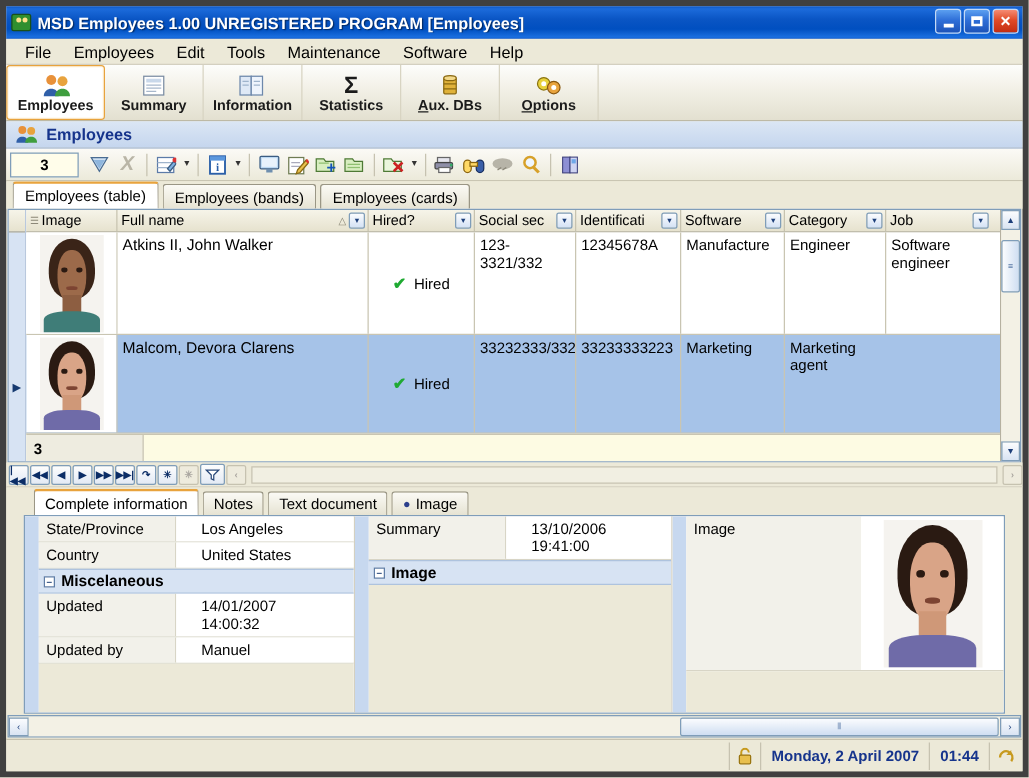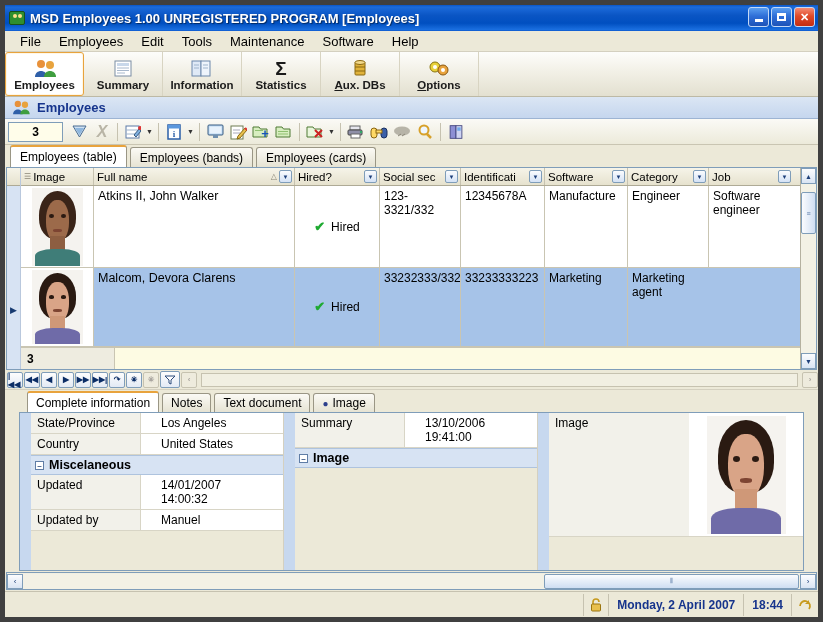--- a/index.html
+++ b/index.html
@@ -867,21 +867,21 @@
 
   <div class="statusbar">
     <div style="flex:1 1 auto"></div>
     <div class="st-cell icon">
       <svg width="12" height="14" viewBox="0 0 12 14">
         <path d="M3 6V4a3 3 0 016 0" fill="none" stroke="#c79a1e" stroke-width="1.6"></path>
         <rect x="1.5" y="6" width="9" height="7" rx="1" fill="#e8bf4d" stroke="#9a7510"></rect>
       </svg>
     </div>
     <div class="st-cell">Monday, 2 April 2007</div>
-    <div class="st-cell">18:44</div>
+    <div class="st-cell">01:44</div>
     <div class="st-cell icon">
       <svg width="14" height="14" viewBox="0 0 14 14">
         <path d="M2 8a5 5 0 119 3" fill="none" stroke="#c79a1e" stroke-width="1.8"></path>
         <path d="M11 2v4H7z" fill="#c79a1e"></path>
       </svg>
     </div>
   </div>
 
 </div>
 

